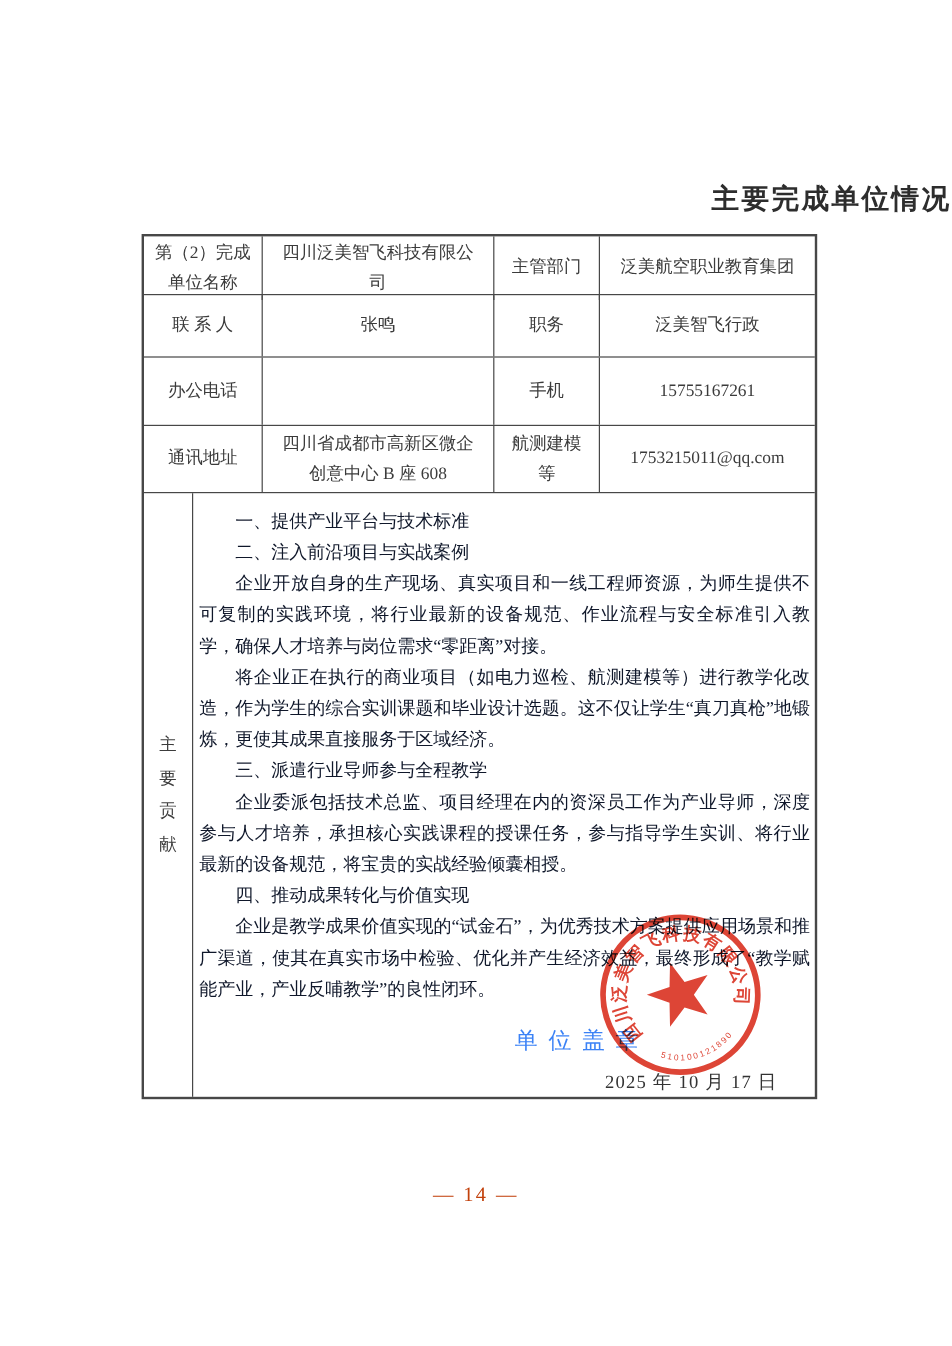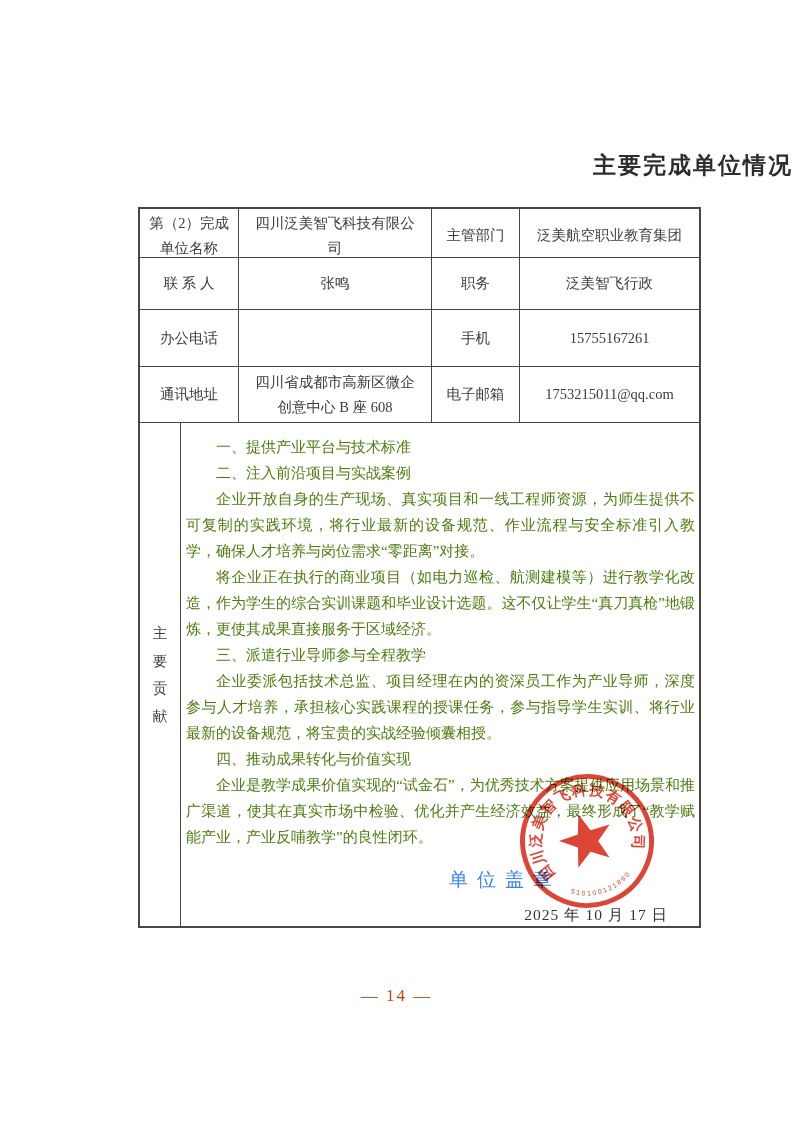--- a/index.html
+++ b/index.html
@@ -6,22 +6,22 @@
   .sheet{
     position:relative;width:793px;height:1122px;background:#ffffff;overflow:hidden;
     font-family:"Liberation Serif","DejaVu Serif",serif;color:#3b3b3b;
   }
   .title{
     position:absolute;top:150px;left:0;width:100%;margin:0;text-align:right;
     font-family:"Liberation Sans","DejaVu Sans",sans-serif;font-weight:700;
     font-size:23px;letter-spacing:2px;color:#2d2d2d;
   }
   .info-table{
-    position:absolute;left:118px;top:207px;width:563px;
-    border:2px solid #474747;box-sizing:border-box;background:#fff;margin-left:20px;
+    position:absolute;left:118px;top:195px;width:563px;
+    border:2px solid #474747;box-sizing:border-box;background:#fff;
   }
   .t-row{display:grid;box-sizing:border-box;border-bottom:1px solid #474747;}
   .t-row:last-child{border-bottom:none;}
   .r1{grid-template-columns:99px 193px 88px 1fr;height:49px;}
   .r2{grid-template-columns:99px 193px 88px 1fr;height:52px;}
   .r3{grid-template-columns:99px 193px 88px 1fr;height:57px;}
   .r4{grid-template-columns:99px 193px 88px 1fr;height:56px;}
   .r5{grid-template-columns:41px 1fr;height:503px;}
   .cell{
     box-sizing:border-box;border-right:1px solid #474747;
@@ -31,21 +31,21 @@
   .t-row .cell:last-child{border-right:none;}
   .cell.wrapcell{padding:2px 14px;}
   .vlabel{flex-direction:column;gap:13px;padding:0;line-height:1;}
   .vlabel span{display:block;font-size:14.5px;color:#3c3c3c;}
   .content{
     position:relative;display:block;text-align:left;
     padding:11px 4px 0 5px;overflow:hidden;
   }
   .content p{
     margin:0;text-indent:2em;font-size:15px;line-height:26px;
-    text-align:justify;color:#4d7c0f;
+    text-align:justify;color:#0f172a;
   }
   .seal-caption{
     position:absolute;top:441px;left:268px;font-size:19px;
     letter-spacing:9px;color:#3b82f6;white-space:nowrap;
   }
   .sign-date{
     position:absolute;top:479px;right:31px;font-size:15.5px;
     color:#333;white-space:nowrap;letter-spacing:1px;
   }
   .stamp{
@@ -84,21 +84,21 @@
     <div class="t-row r3">
       <div class="cell">办公电话</div>
       <div class="cell wrapcell"></div>
       <div class="cell">手机</div>
       <div class="cell">15755167261</div>
     </div>
 
     <div class="t-row r4">
       <div class="cell">通讯地址</div>
       <div class="cell wrapcell">四川省成都市高新区微企创意中心 B 座 608</div>
-      <div class="cell">电子邮箱</div>
+      <div class="cell">航测建模等</div>
       <div class="cell">1753215011@qq.com</div>
     </div>
 
     <div class="t-row r5">
       <div class="cell vlabel">
         <span>主</span>
         <span>要</span>
         <span>贡</span>
         <span>献</span>
       </div>

